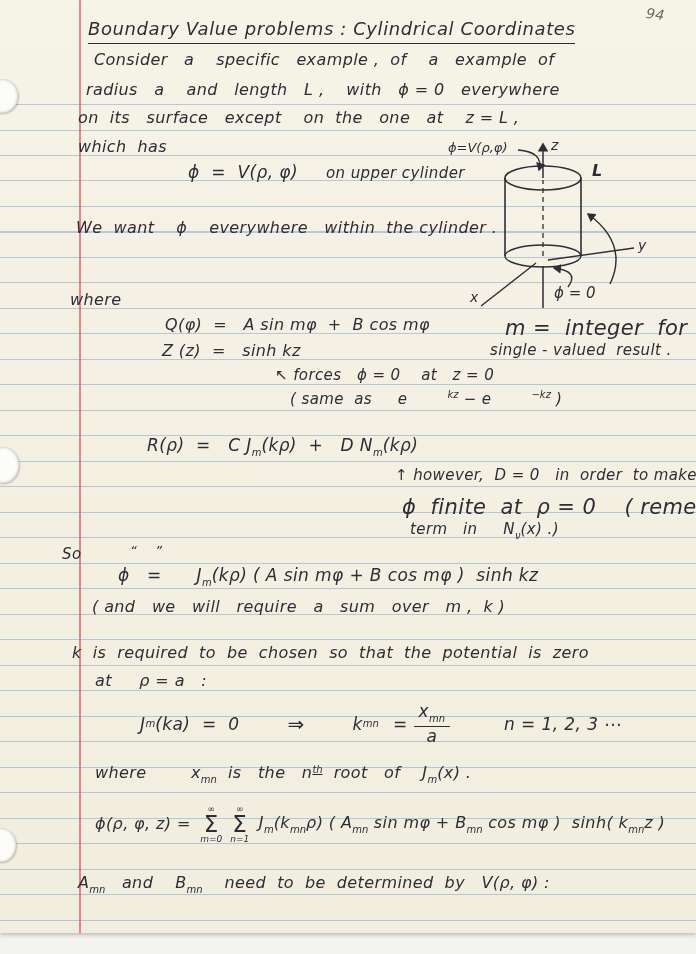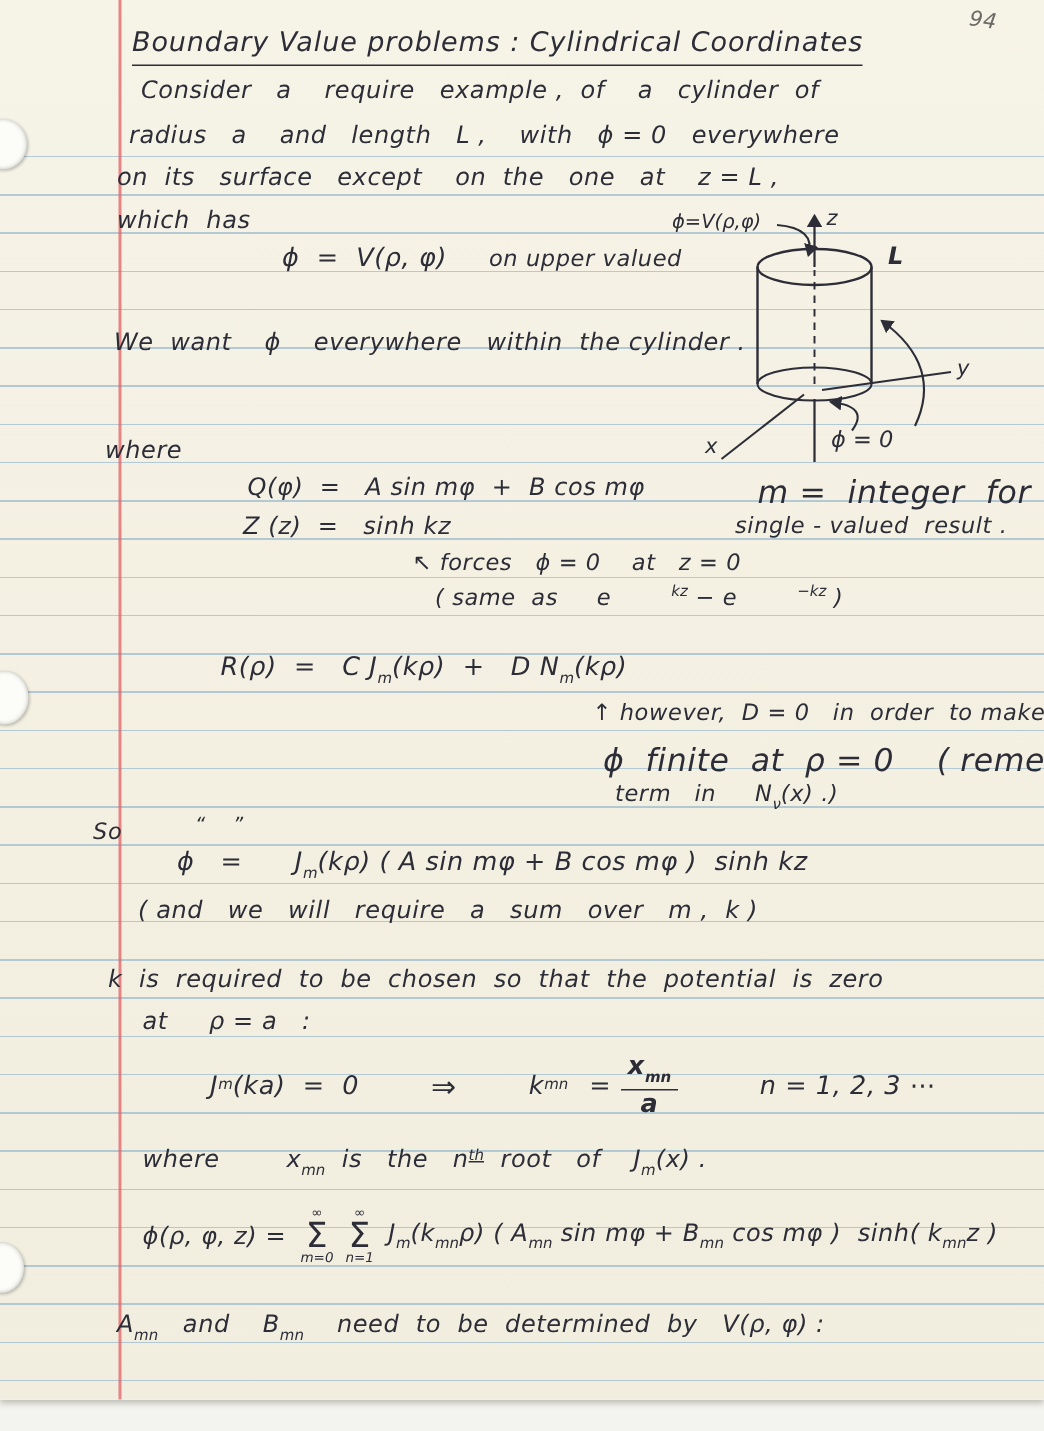--- a/index.html
+++ b/index.html
@@ -35,21 +35,21 @@
   }
   .math{display:flex;align-items:center;}
   .title{
     font-size:18px;letter-spacing:.6px;
     border-bottom:1.5px solid #2d2d37;padding-bottom:2px;
   }
   .pagenum{font-size:14px;color:#6a6a66;transform:rotate(8deg);}
   .sb{font-size:10px;vertical-align:-5px;letter-spacing:0;}
   .sp{font-size:10px;vertical-align:6px;letter-spacing:0;padding-left:40px;}
   .sp-u{font-size:10px;vertical-align:5px;text-decoration:underline;letter-spacing:0;}
-  .frac{display:inline-flex;flex-direction:column;align-items:center;vertical-align:middle;margin:0 6px;line-height:1.05;font-weight:bold;}
+  .frac{display:inline-flex;flex-direction:column;align-items:center;vertical-align:middle;margin:0 6px;line-height:1.05;}
   .frac .ftop{border-bottom:1.3px solid #2d2d37;padding:0 5px 1px;}
   .frac .fbot{padding-top:1px;}
   .sum{display:inline-flex;flex-direction:column;align-items:center;line-height:.95;margin:0 4px;vertical-align:middle;}
   .sum .sig{font-size:23px;font-style:normal;}
   .sum .lim{font-size:9px;letter-spacing:0;}
   .gap-s{display:inline-block;width:14px;}
   .gap-m{display:inline-block;width:28px;}
   .gap-l{display:inline-block;width:48px;}
   svg text{font-family:"DejaVu Sans",sans-serif;font-style:italic;fill:#2d2d37;}
 </style>
@@ -61,26 +61,26 @@
   <div class="margin-line"></div>
 
   <div class="hole" style="left:-14px;top:79px;width:32px;height:34px;"></div>
   <div class="hole" style="left:-13px;top:447px;width:32px;height:36px;"></div>
   <div class="hole" style="left:-14px;top:828px;width:30px;height:34px;"></div>
 
   <div class="hw pagenum" style="left:646px;top:6px;">94</div>
 
   <div class="hw title" style="left:88px;top:18px;">Boundary Value problems : Cylindrical Coordinates</div>
 
-  <div class="hw" style="left:94px;top:50px;">Consider   a    require   example ,  of    a   cylinder  of</div>
+  <div class="hw" style="left:94px;top:50px;">Consider   a    specific   example ,  of    a   example  of</div>
   <div class="hw" style="left:86px;top:80px;">radius   a    and   length   L ,    with   ϕ = 0   everywhere</div>
   <div class="hw" style="left:78px;top:108px;">on  its   surface   except    on  the   one   at    z = L ,</div>
   <div class="hw" style="left:78px;top:137px;">which  has</div>
 
-  <div class="hw" style="left:188px;top:162px;font-size:17px;"><span>ϕ  =  V(ρ, φ)</span><span class="gap-m"></span><span style="font-size:15px;">on upper valued</span></div>
+  <div class="hw" style="left:188px;top:162px;font-size:17px;"><span>ϕ  =  V(ρ, φ)</span><span class="gap-m"></span><span style="font-size:15px;">on upper cylinder</span></div>
 
   <div class="hw" style="left:76px;top:218px;font-style:italic;">We  want    ϕ    everywhere   within  the cylinder .</div>
 
   <div class="hw" style="left:70px;top:290px;">where</div>
 
   <div class="hw" style="left:165px;top:315px;"><span>Q(φ)  =</span><span>   A sin mφ  +  B cos mφ</span></div>
   <div class="hw" style="left:505px;top:315px;font-size:21px;">m =  integer  for</div>
 
   <div class="hw" style="left:162px;top:341px;"><span>Z (z)  =</span><span>   sinh kz</span></div>
   <div class="hw" style="left:490px;top:341px;font-size:15px;">single - valued  result .</div>

